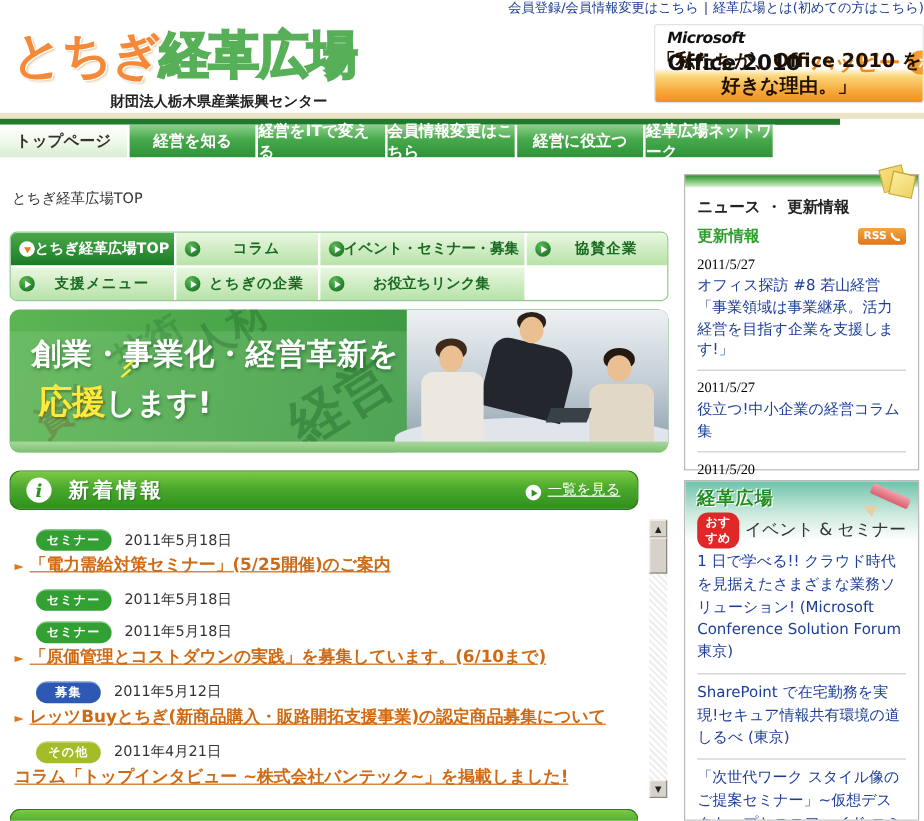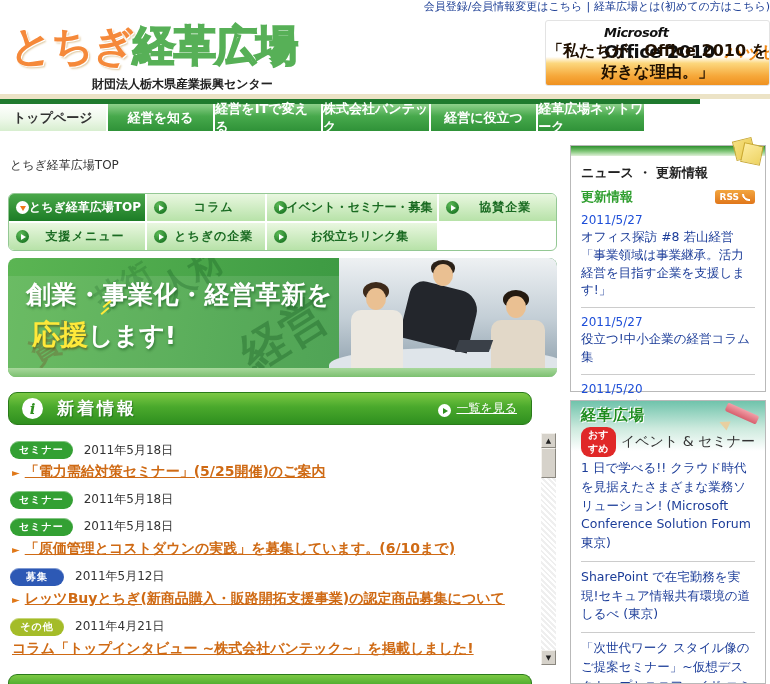--- a/index.html
+++ b/index.html
@@ -21,21 +21,21 @@
   .logo { position:absolute; top:18px; left:10px; white-space:nowrap; }
   .logo .p1 { font-size:42px; font-weight:bold; color:#f5893a;
     text-shadow:1px 1px 0 #fff, -1px -1px 0 #fff, 2px 2px 2px #e0c9a0; letter-spacing:-2px; }
   .logo .p2 { font-size:42px; font-weight:bold; color:#f2fbf0;
     -webkit-text-stroke:2px #57b057; letter-spacing:-1px; }
   .org { position:absolute; top:76px; left:92px; font-size:12px; font-weight:bold; color:#222; }
 
   
   .ad { position:absolute; top:20px; left:545px; width:225px; height:66px;
     background:linear-gradient(180deg,#ffffff 0%, #ffffff 56%, #fcd77d 66%, #f6a83a 86%, #ef9120 100%);
-    border:1px solid #e3e3e3; border-radius:3px; overflow:hidden;padding-left:48px; }
+    border:1px solid #e3e3e3; border-radius:3px; overflow:hidden; }
   .ad .ms { font-style:italic; font-weight:bold; font-size:13px; color:#111; margin:4px 0 0 10px; letter-spacing:-0.5px; }
   .ad .line2 { margin:0 0 0 10px; white-space:nowrap; }
   .ad .office { font-weight:bold; font-size:18px; color:#111; letter-spacing:-0.5px; }
   .ad .happy { font-weight:bold; font-size:18px; color:#f28a16; margin-left:5px; }
   .ad .voice { display:inline-block; margin-left:2px; background:radial-gradient(circle at 35% 30%, #f8b050, #ef8918 70%);
     color:#fff; font-weight:bold; font-size:13px; border-radius:10px; padding:1px 8px; vertical-align:2px; }
   .ad .tagline { position:absolute; left:0; right:0; bottom:2px; text-align:center;
     font-size:16px; font-weight:bold; color:#201000; }
 
   
@@ -118,21 +118,21 @@
     text-shadow:1px 1px 1px rgba(0,60,10,0.4); }
   .wn-head .viewall { margin-left:auto; margin-right:14px; display:flex; align-items:flex-end; gap:5px; }
   .wn-head .pw { width:13px; height:13px; border-radius:50%; background:#fff;
     display:inline-flex; align-items:center; justify-content:center; }
   .wn-head .pw i { display:block; width:0; height:0; border-left:5px solid #2f8f1f;
     border-top:3.5px solid transparent; border-bottom:3.5px solid transparent; margin-left:2px; }
   .wn-head .viewall a { color:#fff; font-size:12px; text-decoration:underline; }
 
   .wn-list { position:absolute; top:430px; left:8px; width:549px; height:238px; }
   .wn-items { position:absolute; left:2px; top:2px; width:518px; }
-  .badge-line { display:flex; align-items:center; gap:11px; margin-top:9px; }
+  .badge-line { display:flex; align-items:center; gap:11px; margin-top:9px;margin-left:20px; }
   .badge { min-width:54px; text-align:center; font-size:10px; font-weight:bold; color:#fff;
     border-radius:9px; padding:2px 9px; letter-spacing:1px; white-space:nowrap;
     box-shadow:inset 0 1px 0 rgba(255,255,255,0.4); }
   .ndate { font-size:12px; color:#333; }
   .link-line { margin:3px 0 0 2px; font-size:14px; line-height:1.42;
     padding-left:16px; text-indent:-16px; }
   .bullet { color:#e07818; font-size:10px; margin-right:5px; }
   .news-link { color:#cf6a14; text-decoration:underline;font-weight:bold; }
 
   
@@ -163,21 +163,21 @@
   .side-body { padding:0 10px; }
   .upd-row { display:flex; align-items:center; margin-top:2px; }
   .upd-ttl { color:#2e9e2e; font-weight:bold; font-size:13px; }
   .rss { margin-left:auto; background:linear-gradient(180deg,#f3a640,#e0761a); border-radius:3px;
     color:#fff; font-size:9px; font-weight:bold; padding:2px 5px 2px 5px; display:flex; align-items:center; gap:3px; cursor:pointer; }
   .rss .wave { width:8px; height:8px; position:relative; overflow:hidden; }
   .rss .wave::before { content:""; position:absolute; left:0; bottom:0; width:10px; height:10px;
     border:2px solid #fff; border-radius:50%; border-left-color:transparent; border-top-color:transparent;
     transform:rotate(45deg); }
   .sn-item { margin-top:7px; }
-  .sn-date { font-size:12px; color:#1d4ed8; }
+  .sn-date { font-size:12px; color:#000000;font-family:Liberation Serif, serif; }
   .sn-link { display:block; font-size:12.5px; line-height:1.42; color:#1c3d99; text-decoration:none; margin-top:1px; }
   .sn-hr { border:none; border-top:1px solid #ccc; margin:8px 0 0; }
 
   .side-ev { position:absolute; top:400px; left:570px; width:196px; height:284px;
     background:#fff; border:1px solid #b9b9b9; overflow:hidden; }
   .ev-head { position:relative; height:50px; padding:5px 10px 0;
     background:linear-gradient(180deg,#6fc3ab 0%, #cdeade 55%, #ffffff 100%); }
   .ev-brand { font-size:15px; font-weight:bold; color:#1e8c1e;
     text-shadow:1px 1px 0 #fff, -1px -1px 0 #fff; letter-spacing:1px; }
   .ev-row2 { display:flex; align-items:center; gap:5px; margin-top:2px; }
@@ -216,21 +216,21 @@
   <div class="tagline">「私たちが、Office 2010 を好きな理由。」</div>
 </div>
 
 <div class="rule-beige"></div>
 <div class="rule-green"></div>
 
 <div class="tabs">
   <div class="tab active">トップページ</div>
   <div class="tab">経営を知る</div>
   <div class="tab">経営をITで変える</div>
-  <div class="tab">株式会社バンテック</div>
+  <div class="tab">会員情報変更はこちら</div>
   <div class="tab">経営に役立つ</div>
   <div class="tab">経革広場ネットワーク</div>
 </div>
 
 <div class="breadcrumb">とちぎ経革広場TOP</div>
 
 <div class="menu">
   <div class="mcell active tight">
     <span class="down-ico">
         <i></i>

